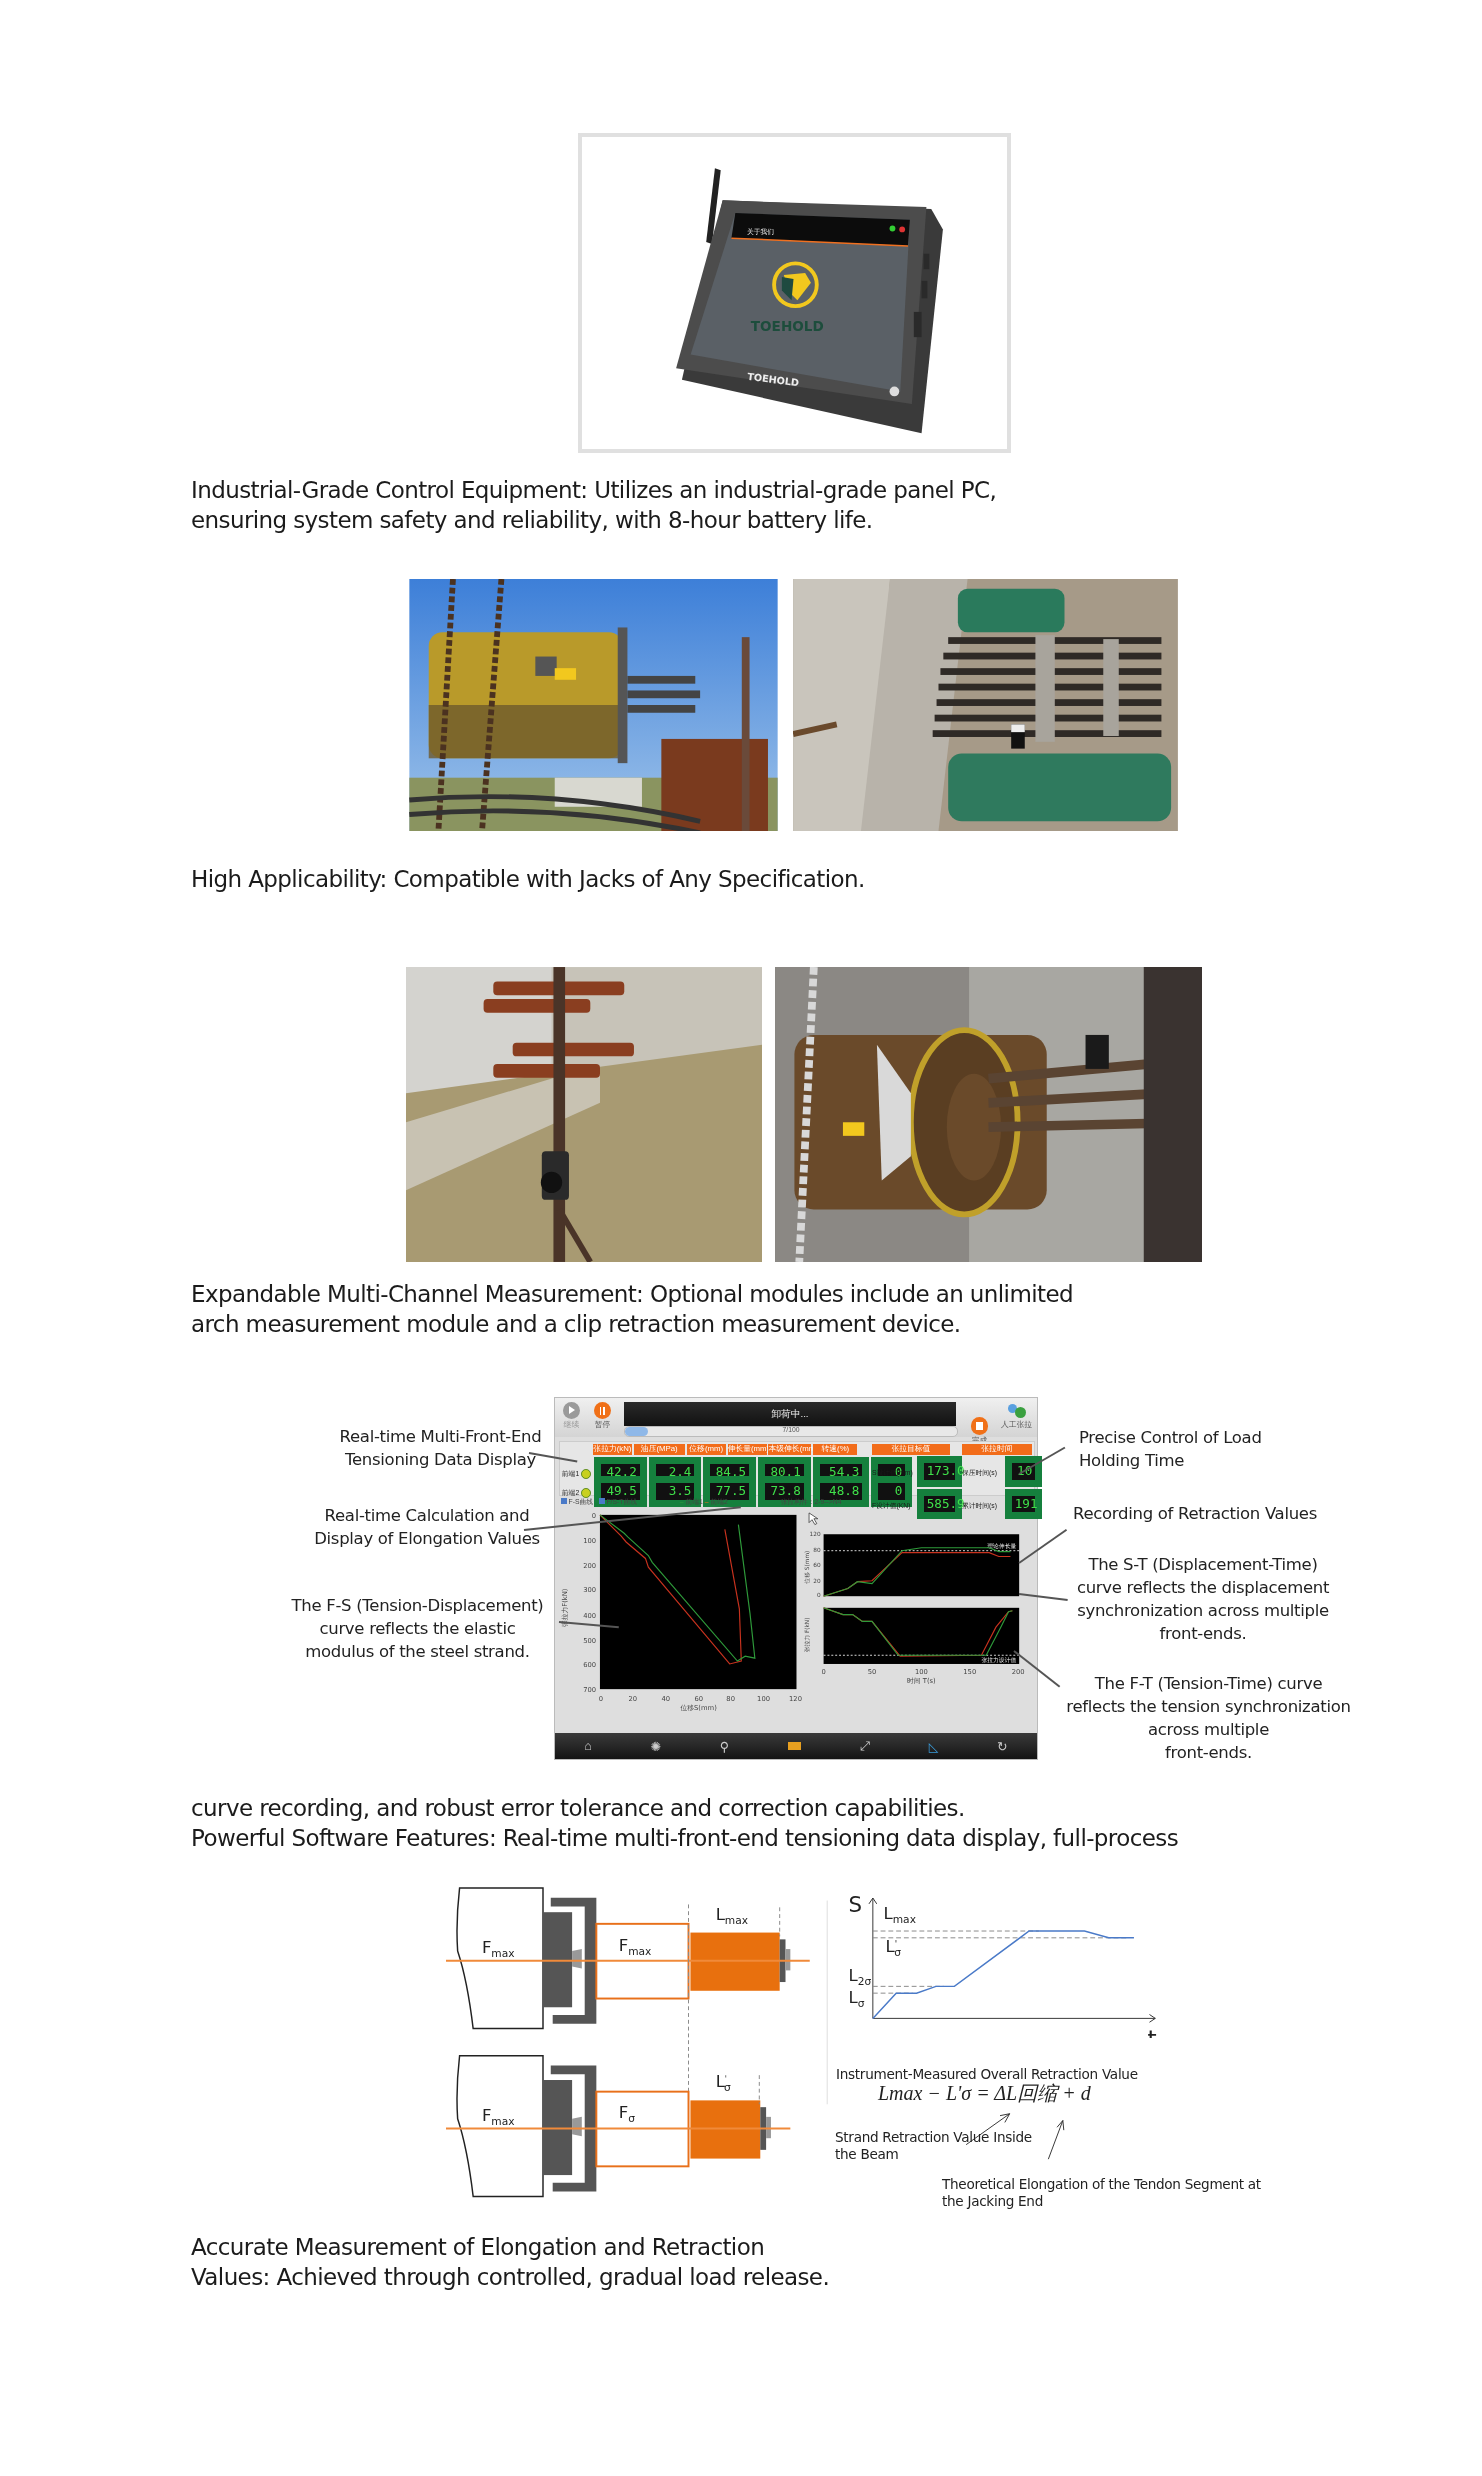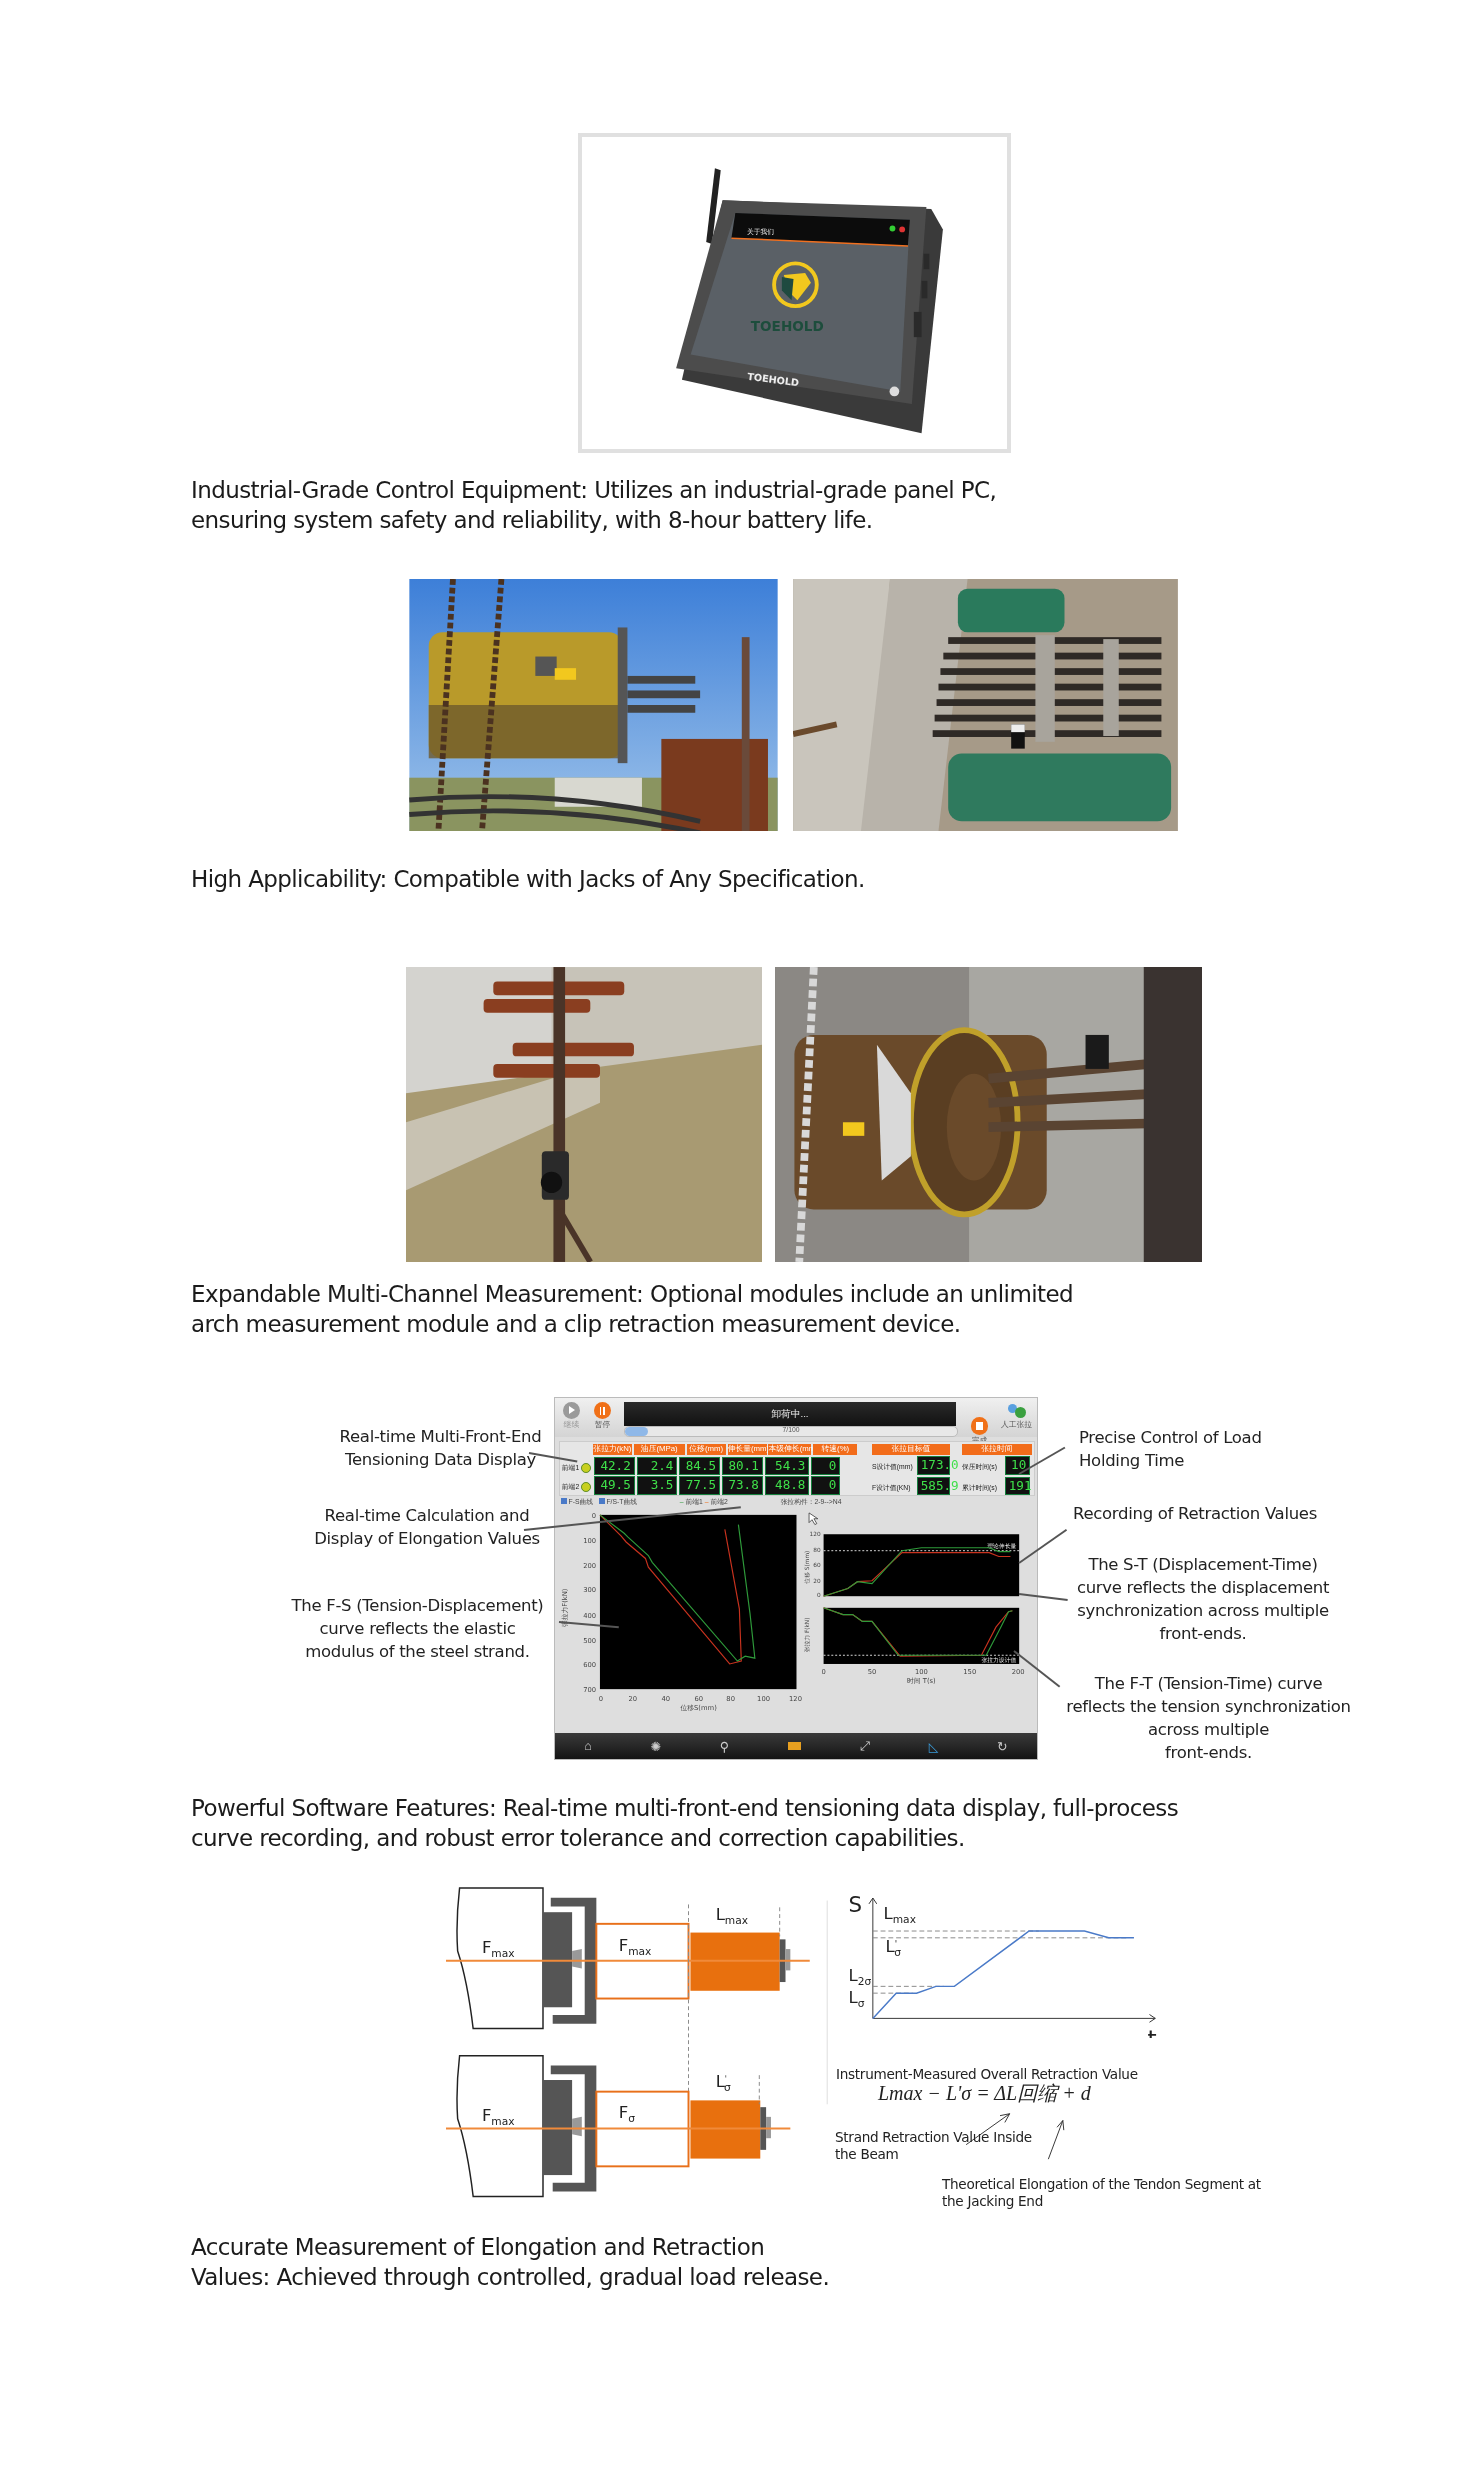--- a/index.html
+++ b/index.html
@@ -4,21 +4,21 @@
 <style>
   html,body{margin:0;padding:0;background:#fff;}
   body{width:1483px;height:2476px;position:relative;font-family:"Liberation Sans","DejaVu Sans",sans-serif;color:#1a1a1a;overflow:hidden;}
   .abs{position:absolute;}
   .caption{position:absolute;left:191px;font-size:23px;line-height:30px;color:#1b1b1b;font-family:"DejaVu Sans","Liberation Sans",sans-serif;letter-spacing:-0.6px;}
   .frame{position:absolute;border:4.9px solid #e0e0e0;background:#fff;box-sizing:border-box;}
   .photo{position:absolute;overflow:hidden;}
   .note{position:absolute;font-family:"DejaVu Sans","Liberation Sans",sans-serif;font-size:16.5px;line-height:23px;color:#222;letter-spacing:-0.3px;}
   .center{text-align:center;}
   .lead{position:absolute;height:1.9px;background:#555;transform-origin:0 50%;}
-  .seg{display:inline-block;background:#111;color:#3fe04a;font-family:"DejaVu Sans Mono",monospace;font-size:12.6px;text-align:right;padding:0 2.9px;height:16.5px;line-height:16.5px;border:1px solid #15803d;}
+  .seg{display:inline-block;background:#111;color:#3fe04a;font-family:"DejaVu Sans Mono",monospace;font-size:12.6px;text-align:right;padding:0 2.9px;height:16.5px;line-height:16.5px;border:7px solid #15803d;}
   .hdr{display:inline-block;background:#f26c1a;color:#fff;font-size:7.8px;height:10.7px;line-height:10.7px;text-align:center;}
   .sw-label{font-size:7.8px;color:#555;}
   svg text{font-family:"DejaVu Sans","Liberation Sans",sans-serif;}
 </style>
 </head>
 <body>
 
 <div class="frame" style="left:578px;top:133px;width:433px;height:320px;">
   <svg width="423" height="311" viewBox="0 0 436 320">
 
@@ -341,22 +341,22 @@
 
 <div class="note center" style="left:1053px;top:1672px;width:311px;">
   <div>The F-T (Tension-Time) curve</div>
   <div>reflects the tension synchronization</div>
   <div>across multiple</div>
   <div>front-ends.</div>
 </div>
 <div class="lead" style="left:1014px;top:1650px;width:58px;transform:rotate(38deg);"></div>
 
 <div class="caption" style="top:1793px;">
+  <div>curve recording, and robust error tolerance and correction capabilities.</div>
   <div>Powerful Software Features: Real-time multi-front-end tensioning data display, full-process</div>
-  <div>curve recording, and robust error tolerance and correction capabilities.</div>
 </div>
 
 <svg class="abs" style="left:446px;top:1883px;" width="388" height="330" viewBox="0 0 400 340">
 
   <path d="M14 5 L100 5 L100 150 L28 150 Q22 100 12 70 Q10 40 14 5 Z" fill="#fff" stroke="#222" stroke-width="1.5"></path>
   <rect x="100" y="30" width="30" height="98" fill="#555"></rect>
   <polygon points="108,15 155,15 155,145 110,145 110,136 143,136 143,24 108,24" fill="#555"></polygon>
   <polygon points="130,70 140,68 140,88 130,86" fill="#999"></polygon>
   <rect x="155" y="42" width="95" height="77" fill="#fff" stroke="#e8701a" stroke-width="2"></rect>
   <rect x="252" y="51" width="92" height="60" fill="#e8700e"></rect>

